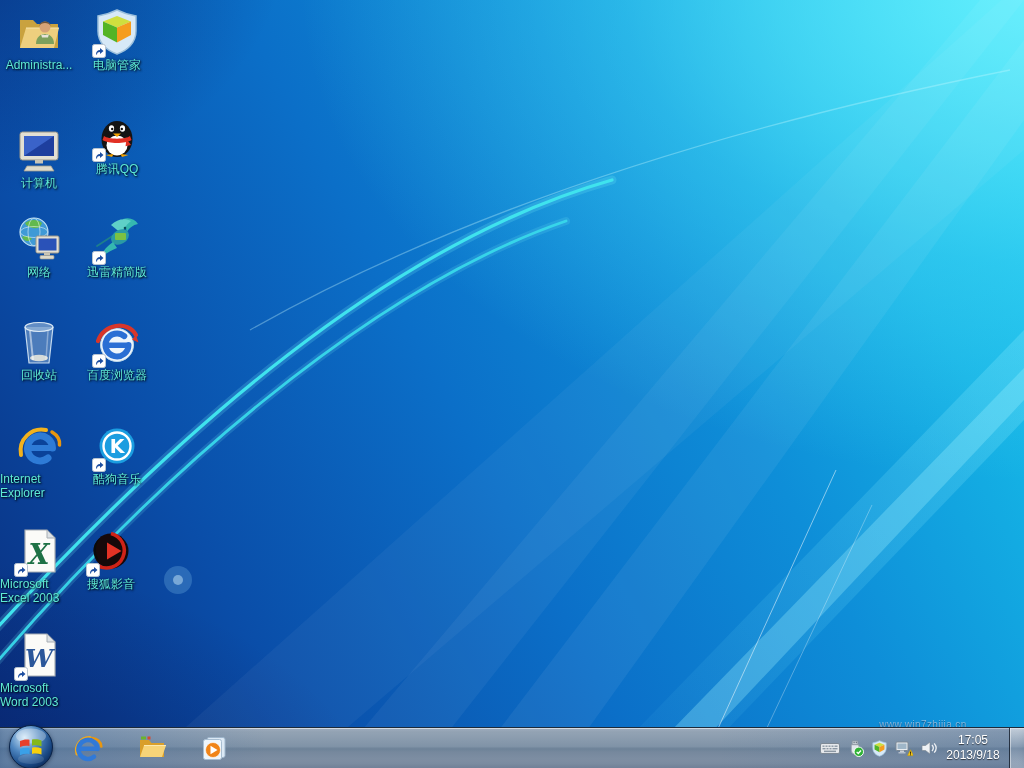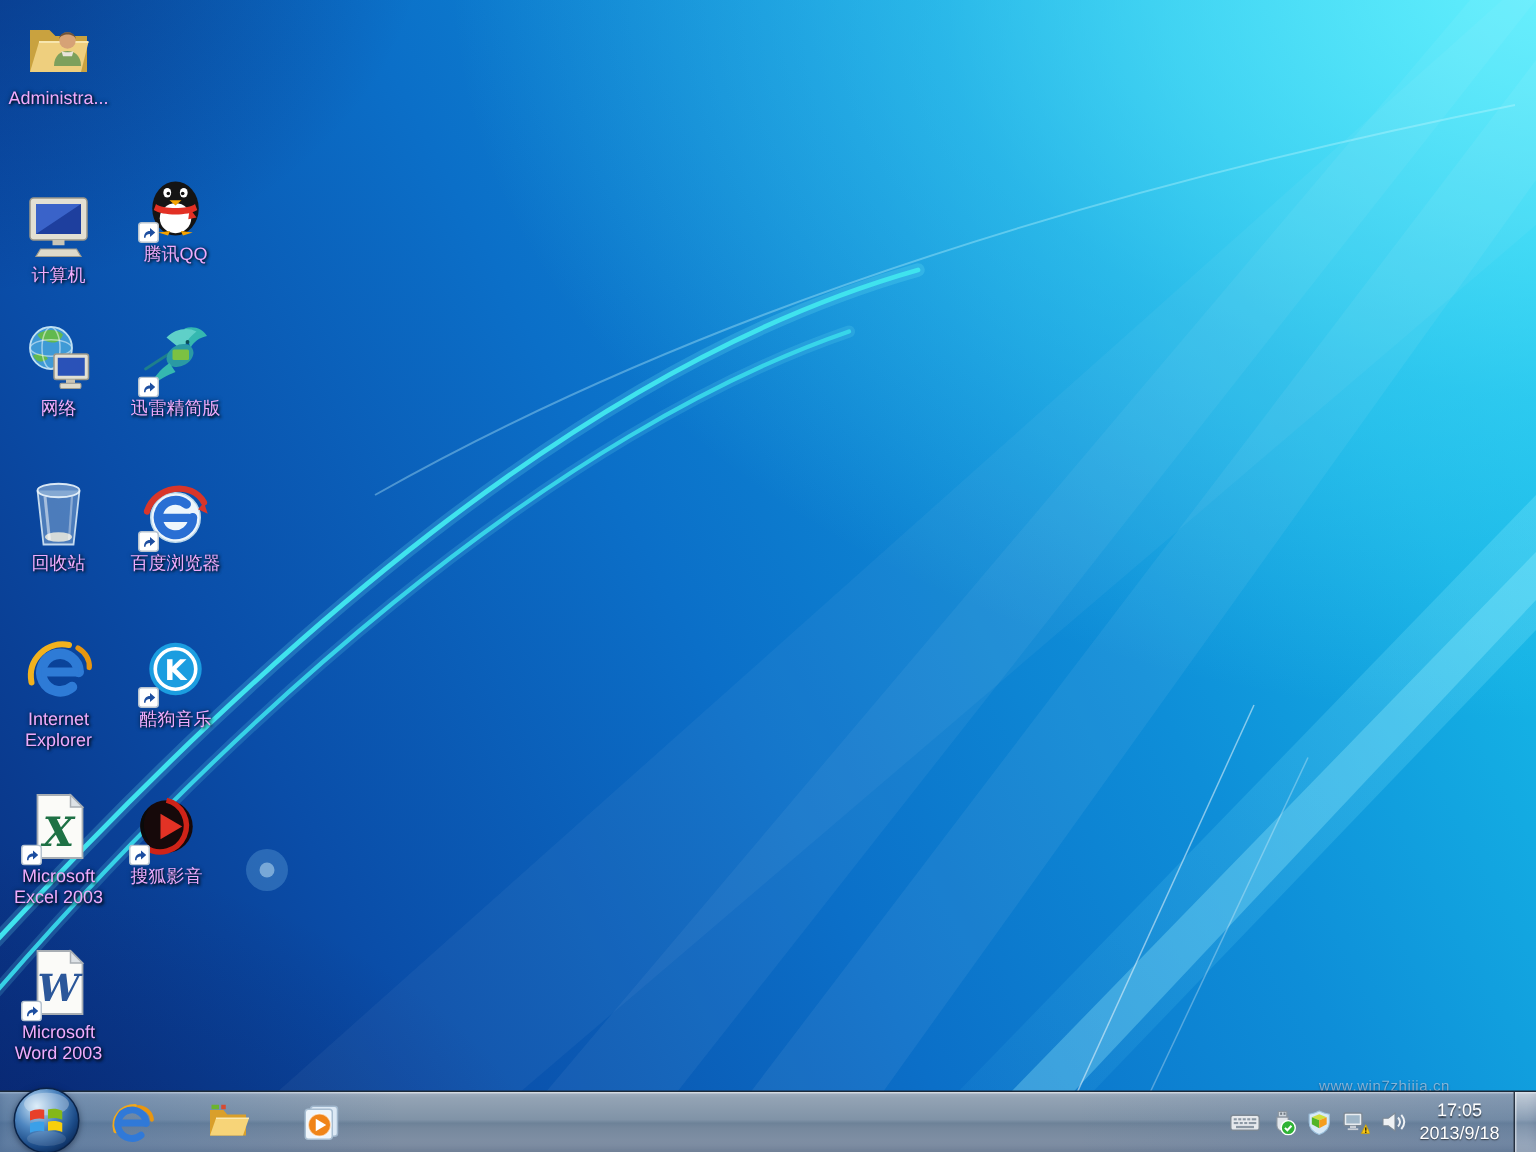--- a/index.html
+++ b/index.html
@@ -13,21 +13,21 @@
       radial-gradient(520px 400px at -5% -8%, rgba(8,25,95,.50), rgba(8,25,95,0) 65%),
       radial-gradient(760px 540px at -5% 115%, rgba(5,25,90,.55), rgba(5,25,90,0) 60%),
       linear-gradient(62deg, #0a2d7c 0%, #0a4da8 22%, #0b6fc8 45%, #0e8ed8 65%, #14b0e4 82%, #17c8ee 100%);}
   .fx{position:absolute;inset:0;}
 
   
   .icon-cell{position:absolute;width:78px;display:flex;flex-direction:column;align-items:center;}
   .icon-art{position:relative;width:48px;height:48px;}
   .icon-art > svg.main{width:48px;height:48px;display:block;}
   .shortcut{position:absolute;left:-1px;bottom:-2px;width:14px;height:14px;}
-  .icon-label{margin-top:2px;max-width:78px;text-align:center;color:#f0abfc;font-size:12px;
+  .icon-label{margin-top:2px;max-width:78px;color:#5eead4;font-size:12px;
     line-height:14px;text-shadow:1px 1px 2px rgba(0,0,0,.9),0 0 3px rgba(0,0,0,.55);}
 
   .watermark{position:absolute;left:833px;top:719px;width:180px;font-size:10px;letter-spacing:.4px;
     color:rgba(195,212,232,.65);text-shadow:0 1px 1px rgba(0,20,60,.5);text-align:center;}
 
   
   .taskbar{position:absolute;left:0;bottom:0;width:1024px;height:40px;
     background:linear-gradient(180deg,#aab7c6 0%,#93a3b4 10%,#8093a7 46%,#6d8298 52%,#76889d 60%,#8695a9 100%);
     border-top:1px solid #1c2a3a;box-shadow:inset 0 1px 0 rgba(255,255,255,.55), inset 0 -2px 6px rgba(20,40,70,.25);}
   .taskbar::before{content:"";position:absolute;inset:0;
@@ -87,20 +87,35 @@
         <path d="M11 20 h33" stroke="#f7e6ae" stroke-width="1.2" fill="none"></path>
         <path d="M21 36 c0-7 4.5-10 9-10 s9 3 9 10 Z" fill="#7da05c"></path>
         <path d="M26 26 c1.5 1.2 6.5 1.2 8 0 l-1 3.5 h-6 Z" fill="#e8e4da"></path>
         <circle cx="30" cy="19" r="5.5" fill="#d6a276"></circle>
         <path d="M24.5 18 c1-4 10-4 11 0 c0-6 -11 -6 -11 0 Z" fill="#6d533a"></path>
       </svg>
     </div>
     <div class="icon-label">Administra...</div>
   </div>
 
+  <div class="icon-cell" style="left:78px;top:8px">
+    <div class="icon-art">
+      <svg class="main" viewBox="0 0 48 48">
+        <path d="M24 2 C30 5 37 7 43 8 V23 C43 35 34 42.5 24 46 C14 42.5 5 35 5 23 V8 C11 7 18 5 24 2 Z" fill="#d7e9f7" stroke="#9cc0dc" stroke-width="1.5"></path>
+        <path d="M24 8 L38 13.5 L24 19.5 L10 13.5 Z" fill="#cfdf3e"></path>
+        <path d="M10 13.5 V27 L24 34.5 V19.5 Z" fill="#52b426"></path>
+        <path d="M38 13.5 V27 L24 34.5 V19.5 Z" fill="#f59d1e"></path>
+      </svg>
+      <svg class="shortcut" viewBox="0 0 14 14">
+        <rect x=".5" y=".5" width="13" height="13" rx="2" fill="#fff" stroke="#b8c4d0"></rect>
+        <path d="M4 10.5 C4 7.5 5.5 6 8 6 V4 l3.5 3 L8 10 V8 C6 8 5 8.8 5 10.5 Z" fill="#1d4ea0"></path>
+      </svg>
+    </div>
+    <div class="icon-label">电脑管家</div>
+  </div>
 
   <div class="icon-cell" style="left:0;top:126px">
     <div class="icon-art">
       <svg class="main" viewBox="0 0 48 48">
         <rect x="5" y="6" width="38" height="28" rx="2.5" fill="#e3e0d3" stroke="#9b978a"></rect>
         <rect x="9" y="10" width="30" height="20" fill="#1e3f9e"></rect>
         <path d="M9 10 h30 L9 30 Z" fill="#3f6ad0" opacity=".85"></path>
         <rect x="20" y="34" width="8" height="3.5" fill="#c9c5b6"></rect>
         <path d="M12 40 h24 l3 5 H9 Z" fill="#dddacb" stroke="#a09c8e" stroke-width=".8"></path>
       </svg>

